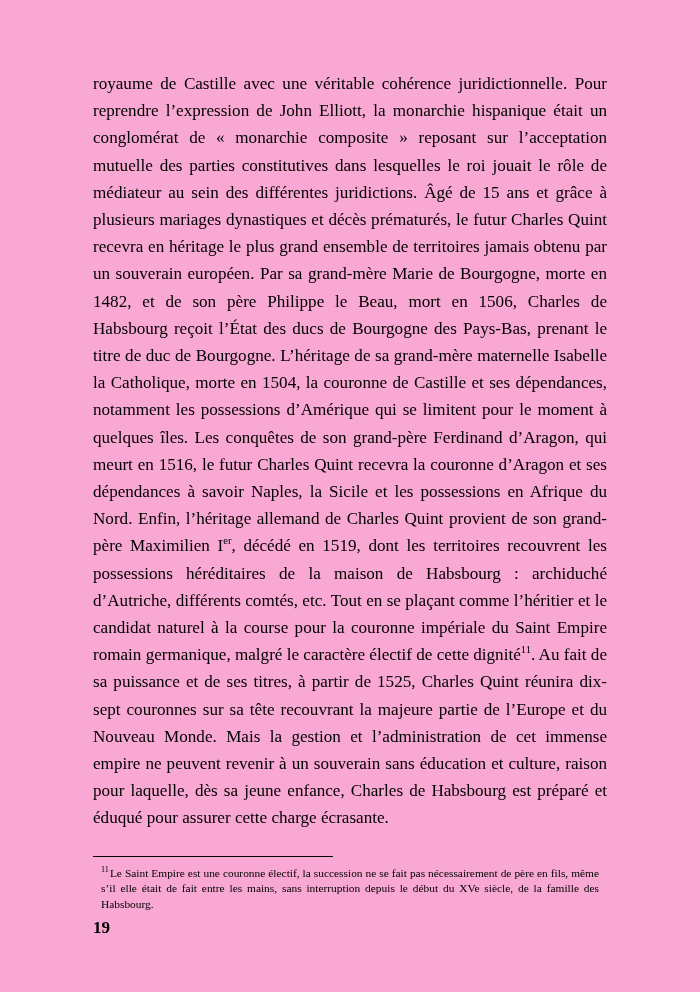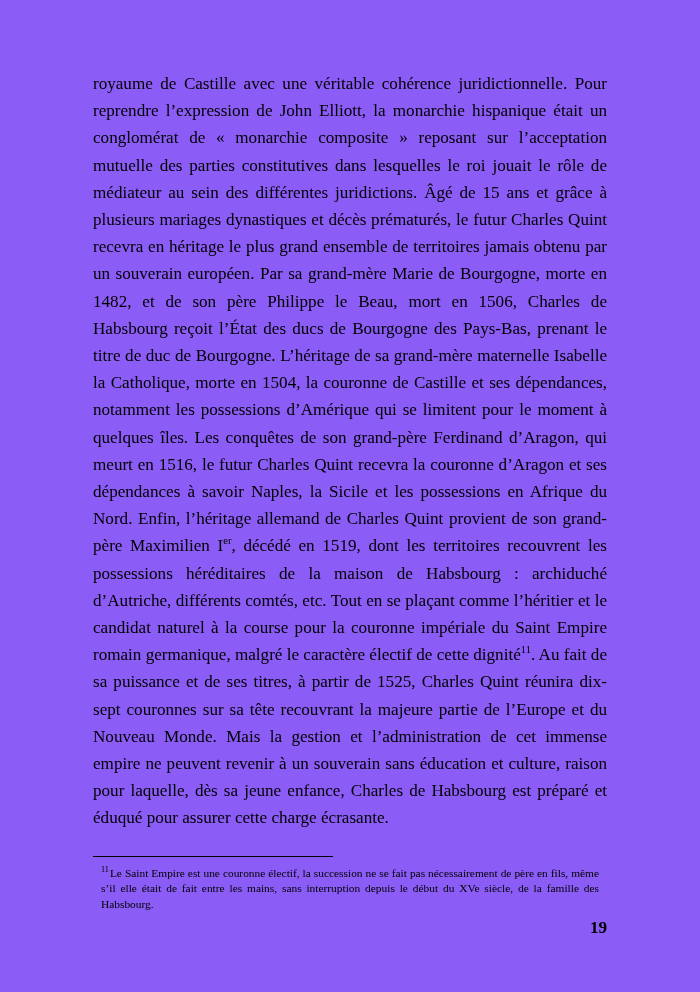--- a/index.html
+++ b/index.html
@@ -14,21 +14,21 @@
     position: relative;
     overflow: hidden;
     font-family: "Liberation Serif", "DejaVu Serif", serif;
     color: #000000;
     -webkit-font-smoothing: antialiased;
   }
 
   .page {
     position: absolute;
     inset: 0;
-    background: #8b5cf6;
+    background: #f9a8d4;
   }
 
   
   .text-column {
     position: absolute;
     left: 93px;
     top: 70px;
     width: 514px;
   }
 
@@ -79,21 +79,20 @@
     line-height: 0;
     margin-right: 1px;
   }
 
   
   .page-number {
     position: absolute;
     left: 93px;
     top: 917px;
     width: 514px;
-    text-align: right;
     font-size: 17.1px;
     line-height: 21px;
     font-weight: 700;
   }
 </style>
 </head>
 <body>
 
 <div class="page">
 

